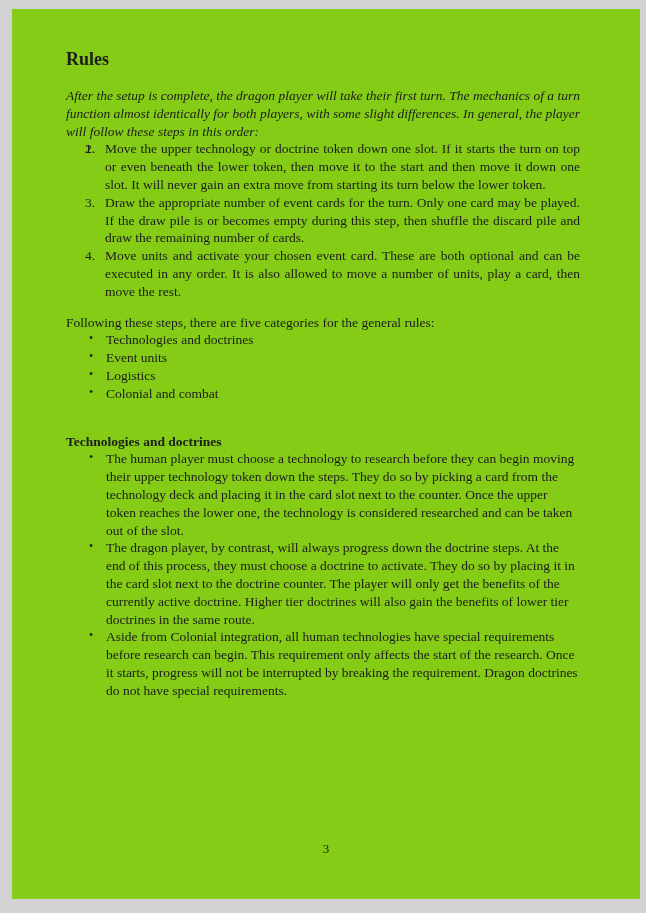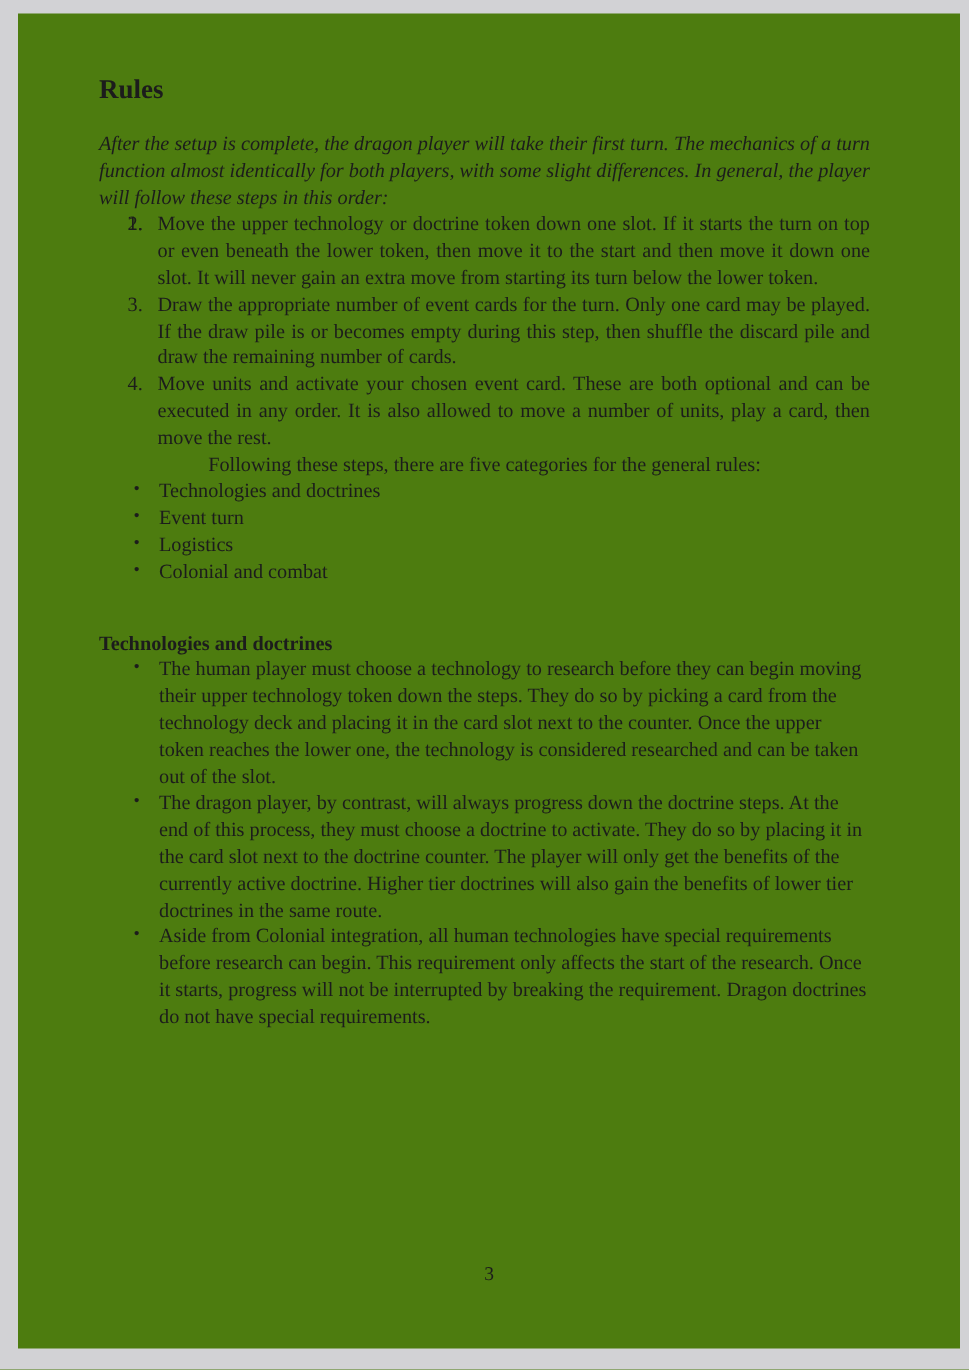--- a/index.html
+++ b/index.html
@@ -13,21 +13,21 @@
     position: relative;
     overflow: hidden;
     font-family: "Liberation Serif", serif;
   }
   .sheet {
     position: absolute;
     left: 12px;
     top: 9px;
     width: 628px;
     height: 890px;
-    background: #4d7c0f;
+    background: #84cc16;
   }
   .content {
     position: absolute;
     left: 54px;
     top: 40px;
     width: 514px;
     color: #1c1c1c;
     font-size: 13.5px;
     line-height: 17.8px;
   }
@@ -63,21 +63,21 @@
     position: relative;
     padding-left: 40px;
   }
   ul.cats .marker, ul.rules .marker {
     position: absolute;
     left: 23px;
     top: -1px;
     font-size: 12px;
   }
   .para-gap {
-    text-align: center;
+    margin-top: 13px;
   }
   .section-heading {
     font-size: 13.5px;
     font-weight: bold;
     margin: 30px 0 0 0;
     line-height: 17.8px;
   }
   .page-footer {
     position: absolute;
     left: 0;
@@ -118,21 +118,21 @@
 
     <p class="para para-gap">Following these steps, there are five categories for the general rules:</p>
 
     <ul class="cats">
       <li>
         <span class="marker">•</span>
         <span>Technologies and doctrines</span>
       </li>
       <li>
         <span class="marker">•</span>
-        <span>Event turn</span>
+        <span>Event units</span>
       </li>
       <li>
         <span class="marker">•</span>
         <span>Logistics</span>
       </li>
       <li>
         <span class="marker">•</span>
         <span>Colonial and combat</span>
       </li>
     </ul>

